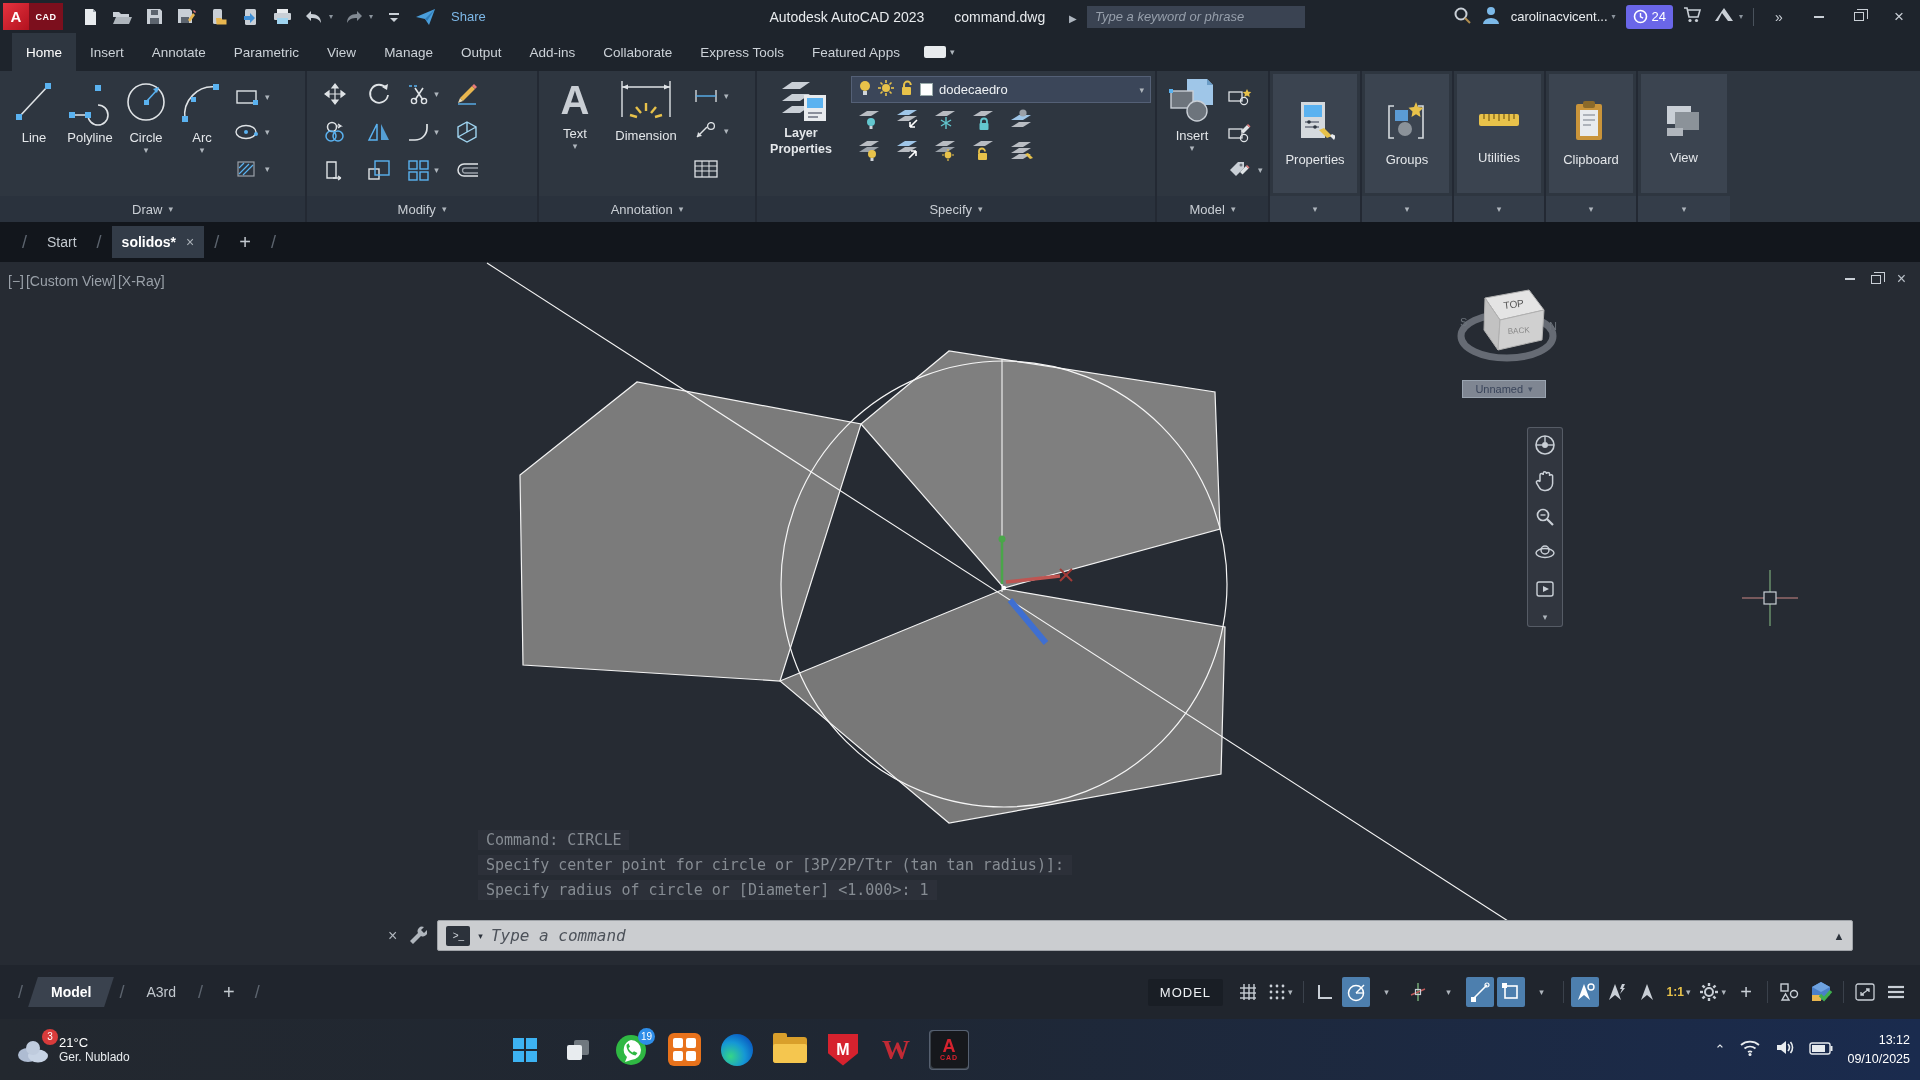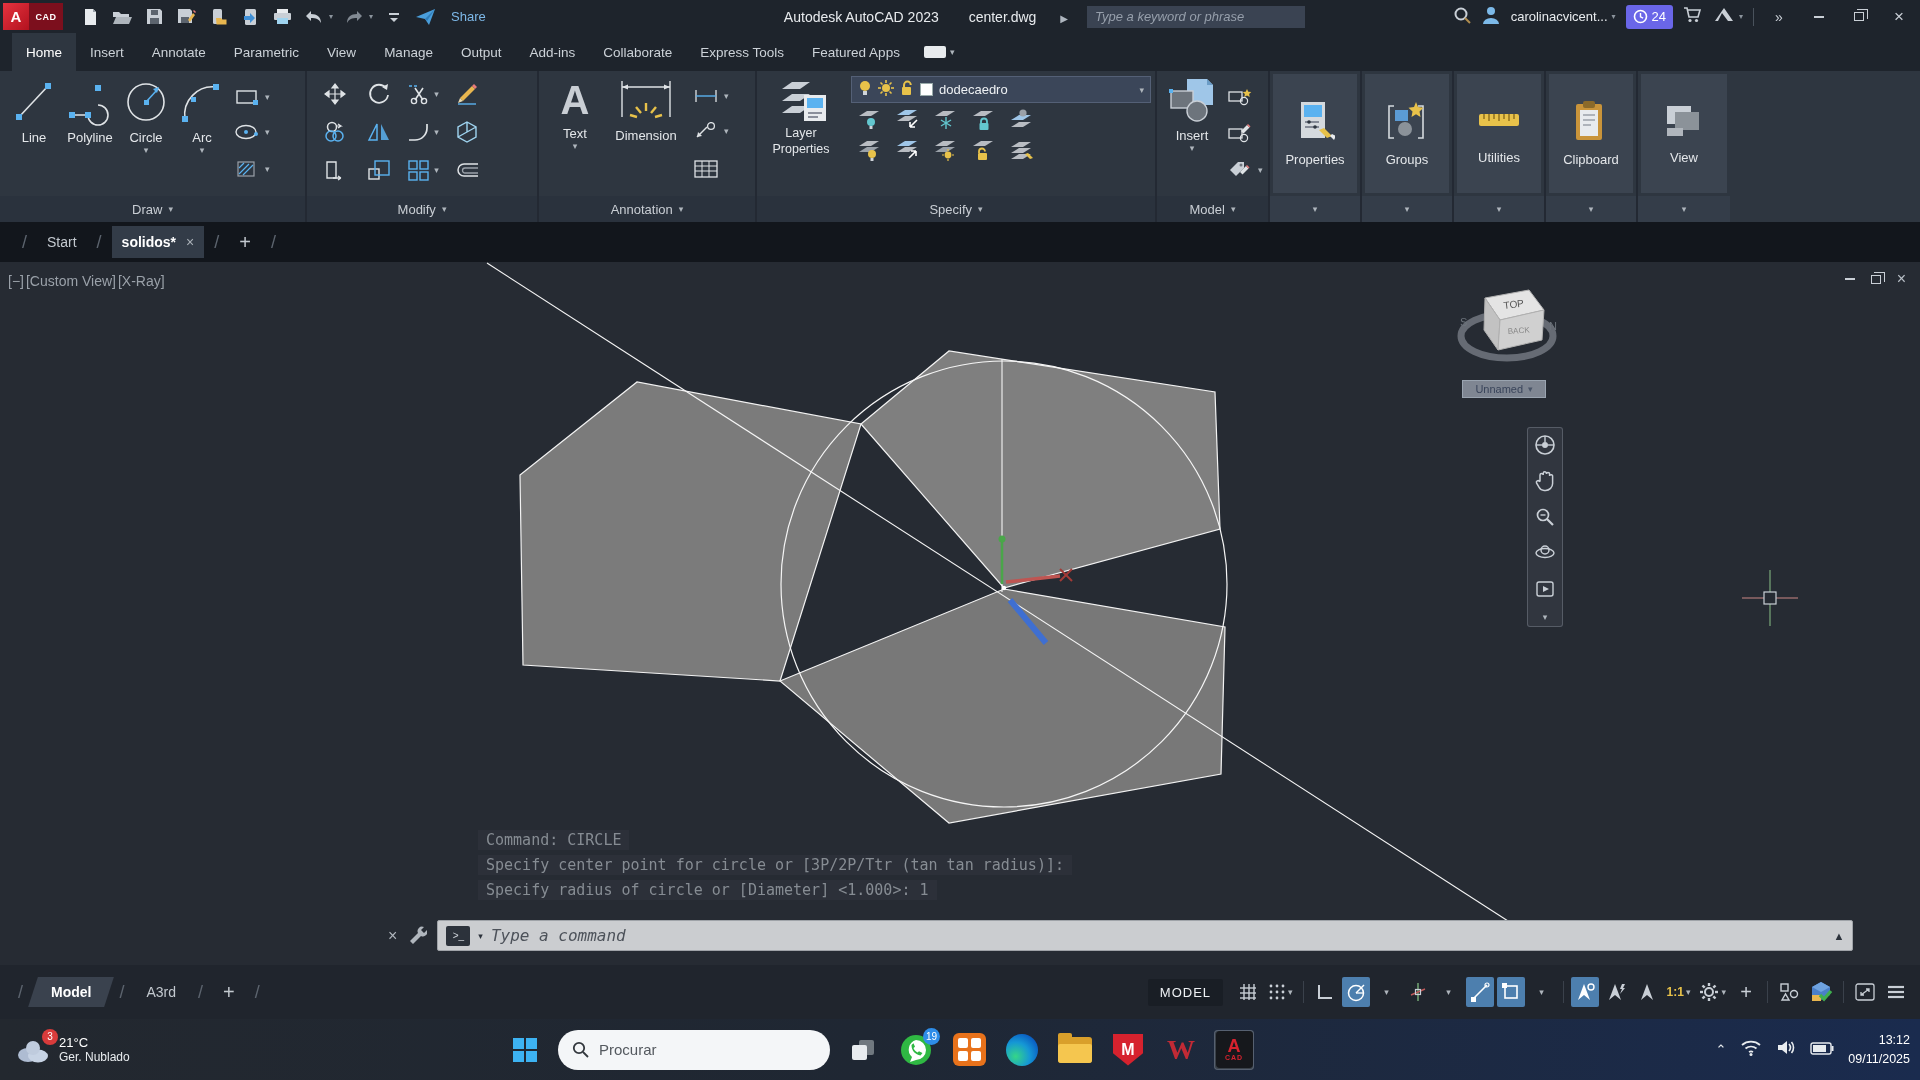--- a/index.html
+++ b/index.html
@@ -209,21 +209,21 @@
     <span class="qi">
         <svg width="22" height="18">
           <path d="M1 9 L20 1 L14 17 L10 11 Z" fill="#4a9edb"></path>
           <path d="M10 11 L20 1 L12 13 Z" fill="#2f7cb8"></path>
         </svg>
       </span>
     <span class="share-lbl">Share</span>
   </div>
   <div class="tb-title">
     <span>Autodesk AutoCAD 2023</span>
-    <span class="doc">center.dwg</span>
+    <span class="doc">command.dwg</span>
     <span class="tb-arrow">▶</span>
   </div>
   <input class="tb-search abs" placeholder="Type a keyword or phrase" style="">
   <div class="tb-right">
     <span><svg width="18" height="18">
           <circle cx="8" cy="8" r="5.5" fill="none" stroke="#c9cfd6" stroke-width="2"></circle>
           <line x1="12" y1="12" x2="17" y2="17" stroke="#b08d4f" stroke-width="2"></line>
         </svg></span>
     <span><svg width="20" height="18">
           <circle cx="10" cy="5" r="4" fill="#7cb9e8"></circle>
@@ -505,21 +505,21 @@
               <path d="M8 12 l10 -7 h18 l-10 7 z"></path>
               <path d="M8 24 l10 -7 h18 l-10 7 z"></path>
               <path d="M8 36 l10 -7 h18 l-10 7 z"></path>
             </g>
             <g>
               <rect x="30" y="18" width="22" height="26" fill="#e8ebee"></rect>
               <rect x="33" y="21" width="16" height="10" fill="#5ab2f0"></rect>
               <path d="M34 36 h14 M34 40 h10" stroke="#6b7280" stroke-width="1.6"></path>
             </g>
           </svg>
-        <span class="lbl lp-label" style="font-size:12.5px; width:80px;">Layer Properties</span>
+        <span class="lbl lp-label" style="font-size:12.5px; width:80px;font-weight:bold;">Layer Properties</span>
       </div>
       <div style="display:flex; flex-direction:column;">
         <div class="layerdrop">
           <span><svg width="14" height="16">
                 <circle cx="7" cy="6" r="5" fill="#e8c24a"></circle>
                 <rect x="5" y="11" width="4" height="4" fill="#cfd4da"></rect>
               </svg></span>
           <span><svg width="16" height="16">
                 <circle cx="8" cy="8" r="4" fill="#e8c24a"></circle>
                 <g stroke="#e8c24a" stroke-width="1.6">
@@ -1046,27 +1046,20 @@
 
   <div class="tb-center">
     <span class="appico">
         <span class="winlogo">
           <div></div>
           <div></div>
           <div></div>
           <div></div>
         </span>
       </span>
-    <span class="searchpill">
-      <svg width="17" height="17">
-          <circle cx="7" cy="7" r="5.2" fill="none" stroke="#33383e" stroke-width="1.8"></circle>
-          <line x1="11" y1="11" x2="16" y2="16" stroke="#33383e" stroke-width="1.8"></line>
-        </svg>
-      <input placeholder="Procurar" style="">
-    </span>
     <span class="appico">
         <span class="taskview">
           <span class="s2"></span>
           <span class="s1"></span>
         </span>
       </span>
     <span class="appico">
       <svg width="34" height="34">
           <circle cx="17" cy="17" r="15" fill="#2fb843"></circle>
           <path d="M17 7 a10 10 0 0 1 0 20 l-6 2 2 -5 a10 10 0 0 1 4 -17" fill="#fff"></path>
@@ -1119,16 +1112,16 @@
           <path d="M13 5 a5.5 5.5 0 0 1 0 7" fill="none" stroke="#e8ecef" stroke-width="1.6"></path>
           <path d="M15.5 3 a8.5 8.5 0 0 1 0 11" fill="none" stroke="#e8ecef" stroke-width="1.6"></path>
         </svg></span>
     <span><svg width="24" height="13">
           <rect x="1" y="1" width="20" height="11" rx="2" fill="none" stroke="#e8ecef" stroke-width="1.4"></rect>
           <rect x="3" y="3" width="13" height="7" fill="#e8ecef"></rect>
           <rect x="21.5" y="4" width="2" height="5" fill="#e8ecef"></rect>
         </svg></span>
     <span class="clockblk">
       <div>13:12</div>
-      <div>09/11/2025</div>
+      <div>09/10/2025</div>
     </span>
   </div>
 </div>
 
 </body></html>

